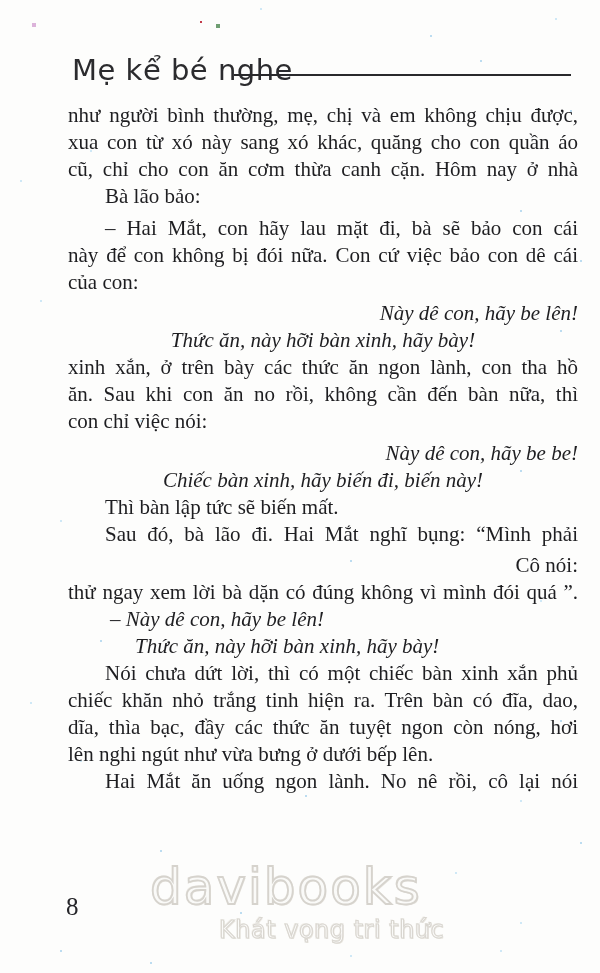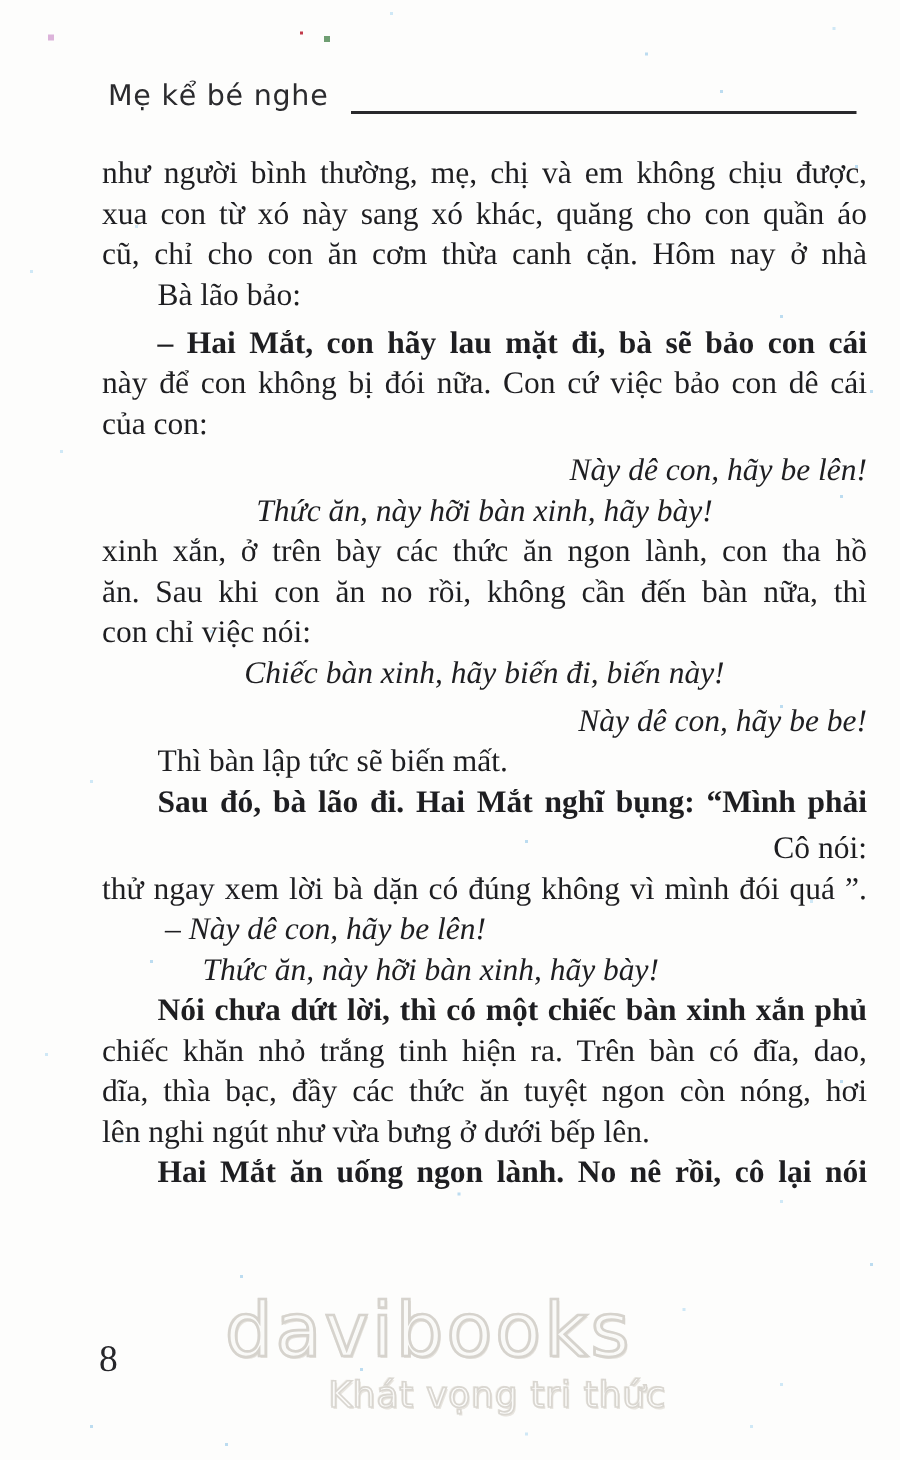--- a/index.html
+++ b/index.html
@@ -25,35 +25,35 @@
       455px 872px 0 #cfe8f6, 240px 912px 0 #bcdcf0, 520px 922px 0 #cfe8f6,
       60px 950px 0 #bcdcf0, 350px 955px 0 #cfe8f6, 150px 962px 0 #bcdcf0,
       500px 950px 0 #cfe8f6, 570px 110px 0 #bcdcf0, 20px 180px 0 #cfe8f6,
       580px 260px 0 #bcdcf0, 30px 702px 0 #cfe8f6, 580px 842px 0 #bcdcf0,
       260px 8px 0 #cfe8f6, 430px 35px 0 #bcdcf0, 555px 18px 0 #cfe8f6;
   }
 
   .header-title {
     position: absolute; left: 72px; top: 53px;
     font-family: "DejaVu Sans", sans-serif;
-    font-size: 19px; letter-spacing: 0.5px;
+    font-size: 29px; letter-spacing: 0.5px;
     color: #2b2b2e; z-index: 1; white-space: nowrap;
   }
   .header-rule {
     position: absolute; left: 234px; top: 74px;
     width: 337px; height: 2px; background: #29292c; z-index: 1;
   }
 
   .text-block {
     position: absolute; left: 68px; top: 102px; width: 510px;
     color: #1e1e21; font-size: 21px; z-index: 1;
   }
   .line { height: 27px; line-height: 27px; white-space: normal; }
   .flow, .para { text-align: justify; text-align-last: justify; }
-  .para       { text-indent: 37px; font-weight: bold; }
+  .para       { text-indent: 37px; }
   .para-short { text-indent: 37px; text-align: left; }
   .flow-end   { text-align: left; }
   .verse        { font-style: italic; text-align: center; }
   .verse-dash   { font-style: italic; padding-left: 42px; }
   .verse-indent { font-style: italic; padding-left: 67px; }
   .gap { margin-top: 4.5px; text-align: right; }
 
   .page-number {
     position: absolute; left: 66px; top: 893px;
     font-size: 25px; color: #26262a; z-index: 1;
@@ -92,22 +92,22 @@
     <div class="line flow">cũ, chỉ cho con ăn cơm thừa canh cặn. Hôm nay ở nhà</div>
     <div class="line para-short">Bà lão bảo:</div>
     <div class="line para gap">– Hai Mắt, con hãy lau mặt đi, bà sẽ bảo con cái</div>
     <div class="line flow">này để con không bị đói nữa. Con cứ việc bảo con dê cái</div>
     <div class="line flow-end">của con:</div>
     <div class="line verse gap">Này dê con, hãy be lên!</div>
     <div class="line verse">Thức ăn, này hỡi bàn xinh, hãy bày!</div>
     <div class="line flow">xinh xắn, ở trên bày các thức ăn ngon lành, con tha hồ</div>
     <div class="line flow">ăn. Sau khi con ăn no rồi, không cần đến bàn nữa, thì</div>
     <div class="line flow-end">con chỉ việc nói:</div>
+    <div class="line verse gap">Này dê con, hãy be be!</div>
     <div class="line verse">Chiếc bàn xinh, hãy biến đi, biến này!</div>
-    <div class="line verse gap">Này dê con, hãy be be!</div>
     <div class="line para-short">Thì bàn lập tức sẽ biến mất.</div>
     <div class="line para">Sau đó, bà lão đi. Hai Mắt nghĩ bụng: “Mình phải</div>
     <div class="line para-short gap">Cô nói:</div>
     <div class="line flow">thử ngay xem lời bà dặn có đúng không vì mình đói quá ”.</div>
     <div class="line verse-dash">– Này dê con, hãy be lên!</div>
     <div class="line verse-indent">Thức ăn, này hỡi bàn xinh, hãy bày!</div>
     <div class="line para">Nói chưa dứt lời, thì có một chiếc bàn xinh xắn phủ</div>
     <div class="line flow">chiếc khăn nhỏ trắng tinh hiện ra. Trên bàn có đĩa, dao,</div>
     <div class="line flow">dĩa, thìa bạc, đầy các thức ăn tuyệt ngon còn nóng, hơi</div>
     <div class="line flow-end">lên nghi ngút như vừa bưng ở dưới bếp lên.</div>

